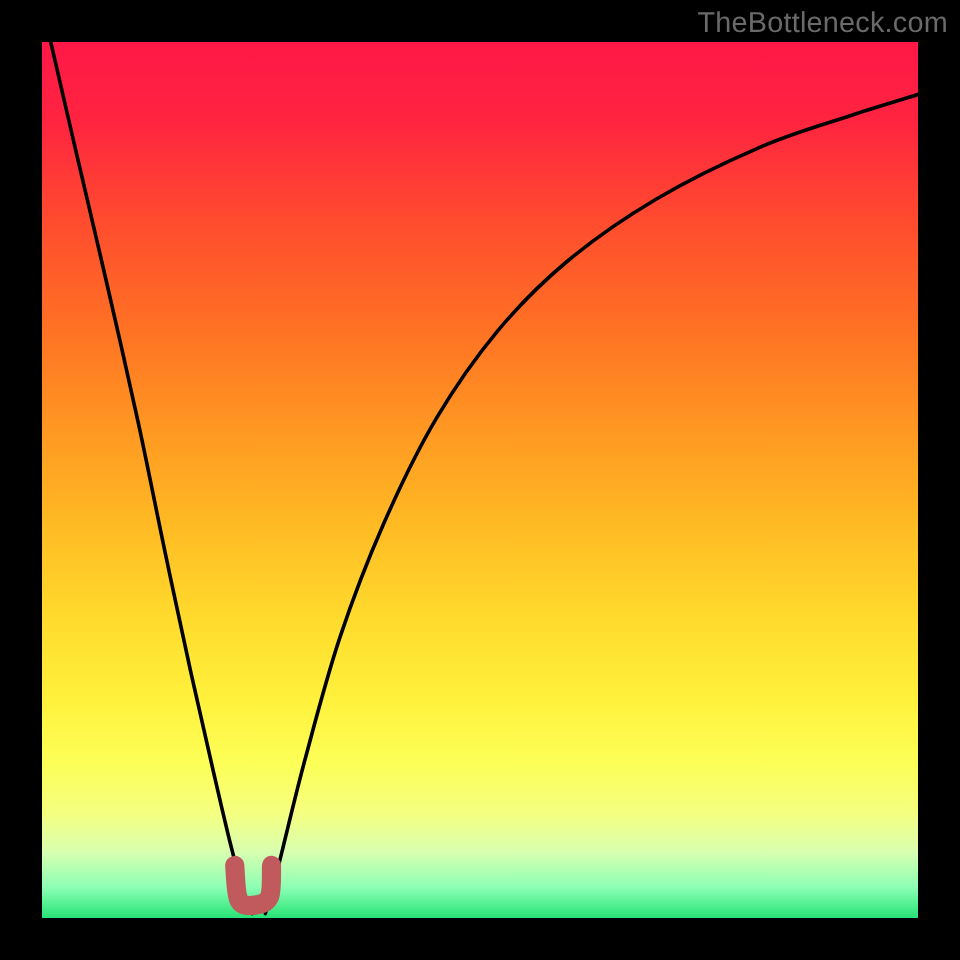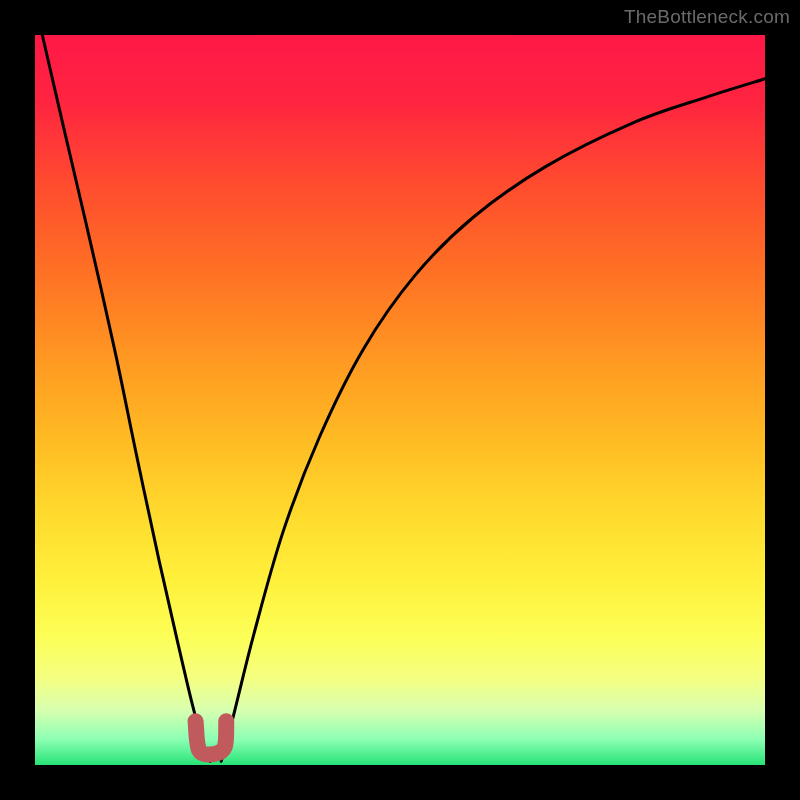--- a/index.html
+++ b/index.html
@@ -24,21 +24,21 @@
     left: 35px;
     top: 35px;
     width: 730px;
     height: 730px;
   }
   .watermark {
     position: absolute;
     top: 6px;
     right: 10px;
     color: #6a6a6a;
-    font-size: 19px;
+    font-size: 24px;
     font-weight: 500;
     letter-spacing: 0.2px;
     user-select: none;
   }
 </style>
 </head>
 <body>
 
 <div class="frame">
   <svg class="plot" viewBox="0 0 730 730" preserveAspectRatio="none">

